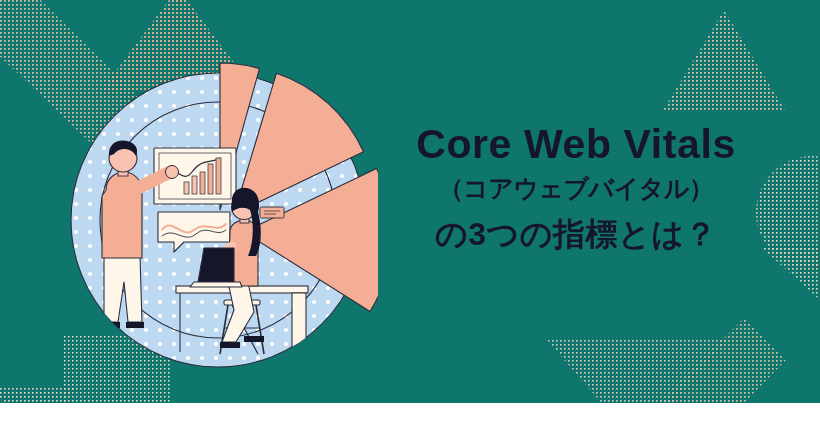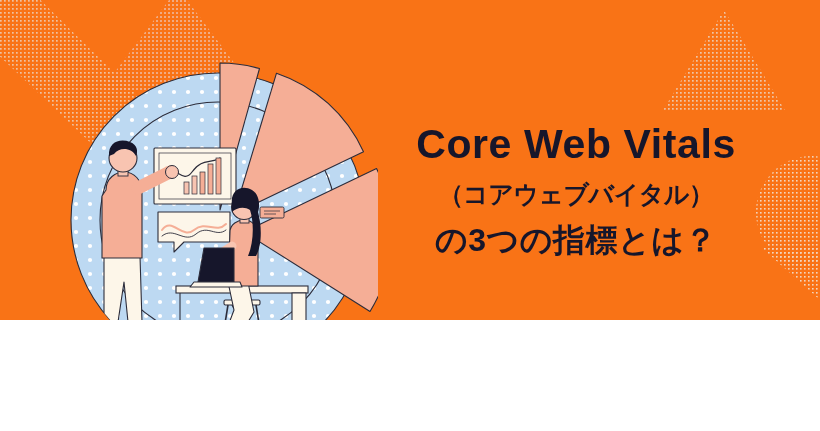--- a/index.html
+++ b/index.html
@@ -4,23 +4,23 @@
 <title>Core Web Vitals</title>
 <style>
   html, body {
     margin: 0;
     padding: 0;
     background: #ffffff;
   }
   #canvas {
     position: relative;
     width: 820px;
-    height: 320px;
+    height: 403px;
     overflow: hidden;
-    background: #f97316;
+    background: #0f766e;
     font-family: "Liberation Sans", sans-serif;
   }
 
   
   .deco-layer {
     position: absolute;
     inset: 0;
     pointer-events: none;
   }
 
@@ -48,21 +48,21 @@
     font-weight: 700;
     letter-spacing: 0.6px;
     white-space: nowrap;
     line-height: 1.12;
   }
   .title-sub {
     font-size: 25px;
     font-weight: 700;
     letter-spacing: -0.5px;
     white-space: nowrap;
-    margin-top: 13px;
+    margin-top: 7px;
     line-height: 1.1;
   }
   .title-question {
     font-size: 32px;
     font-weight: 700;
     letter-spacing: 0.5px;
     white-space: nowrap;
     margin-top: 14px;
     line-height: 1.15;
   }

